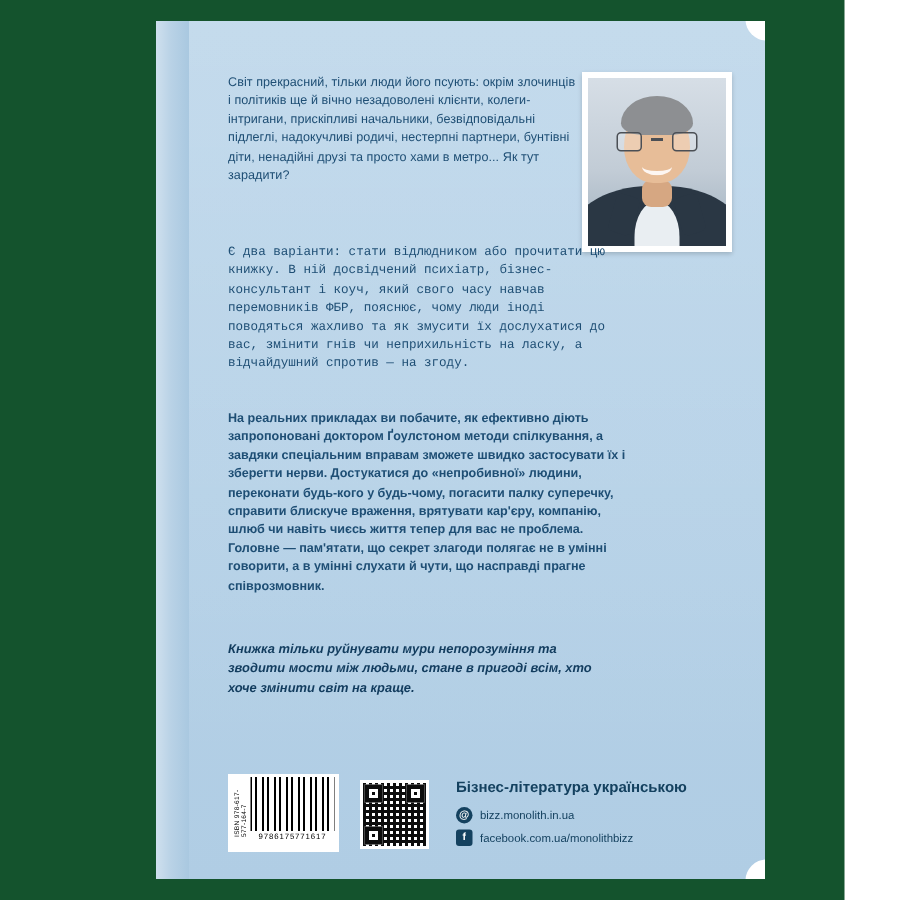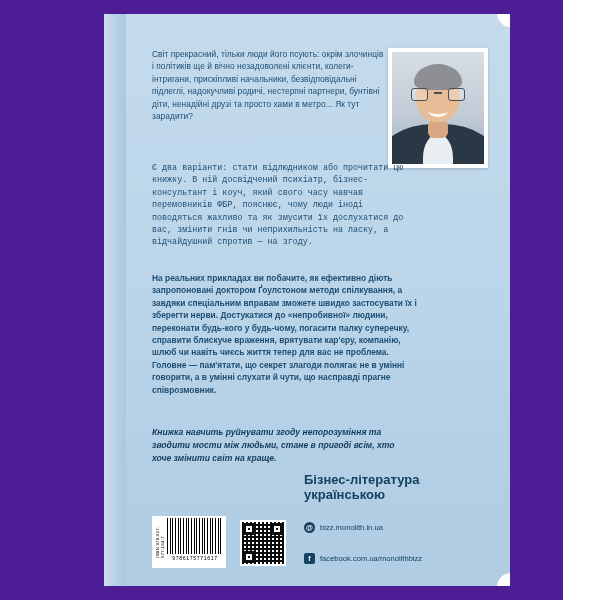--- a/index.html
+++ b/index.html
@@ -11,21 +11,21 @@
     width: 600px;
     height: 600px;
     font-family: "Liberation Sans", sans-serif;
     overflow: hidden;
   }
 
   .page {
     position: relative;
     width: 563px;
     height: 600px;
-    background: #4c1d95;
+    background: #14532d;
   }
 
   
   .book {
     position: absolute;
     left: 104px;
     top: 14px;
     width: 406px;
     height: 572px;
   }
@@ -320,29 +320,29 @@
   .qr-eye.tr { right: 1px; top: 1px; }
   .qr-eye.bl { left: 1px; bottom: 1px; }
 
   .contacts {
     position: absolute;
     left: 152px;
     bottom: 4px;
     color: #123c5e;
   }
   .contacts .lang {
-    font-size: 13px;
+    font-size: 10px;
     font-weight: bold;
     color: #14415f;
     margin-bottom: 7px;
   }
   .contact-row {
     display: flex;
     align-items: center;
-    margin-top: 20px;
+    margin-top: 4px;
     font-size: 7.6px;
     color: #14415f;
   }
   .contact-row .ico {
     width: 11px;
     height: 11px;
     margin-right: 5px;
     flex: 0 0 auto;
     display: inline-flex;
     align-items: center;
@@ -394,21 +394,21 @@
         </div>
 
         <div class="block-2">
           <p class="para">Є два варіанти: стати відлюдником або прочитати цю книжку. В ній досвідчений психіатр, бізнес-консультант і коуч, який свого часу навчав перемовників ФБР, пояснює, чому люди іноді поводяться жахливо та як змусити їх дослухатися до вас, змінити гнів чи неприхильність на ласку, а відчайдушний спротив — на згоду.</p>
         </div>
 
         <div class="block-3">
           <p class="para">На реальних прикладах ви побачите, як ефективно діють запропоновані доктором Ґоулстоном методи спілкування, а завдяки спеціальним вправам зможете швидко застосувати їх і зберегти нерви. Достукатися до «непробивної» людини, переконати будь-кого у будь-чому, погасити палку суперечку, справити блискуче враження, врятувати кар'єру, компанію, шлюб чи навіть чиєсь життя тепер для вас не проблема. Головне — пам'ятати, що секрет злагоди полягає не в умінні говорити, а в умінні слухати й чути, що насправді прагне співрозмовник.</p>
         </div>
 
-        <div class="block-4">Книжка навчить руйнувати згоду непорозуміння та зводити мости між людьми, стане в пригоді всім, хто хоче змінити світ на краще.</div>
+        <div class="block-4">Книжка тільки руйнувати мури непорозуміння та зводити мости між людьми, стане в пригоді всім, хто хоче змінити світ на краще.</div>
 
         <div class="bottom">
 
           <div class="isbn-box">
             <div class="isbn-side">ISBN 978-617-577-164-7</div>
             <div class="barcode-wrap">
               <div class="barcode"></div>
               <div class="barcode-num">9786175771617</div>
             </div>
           </div>

